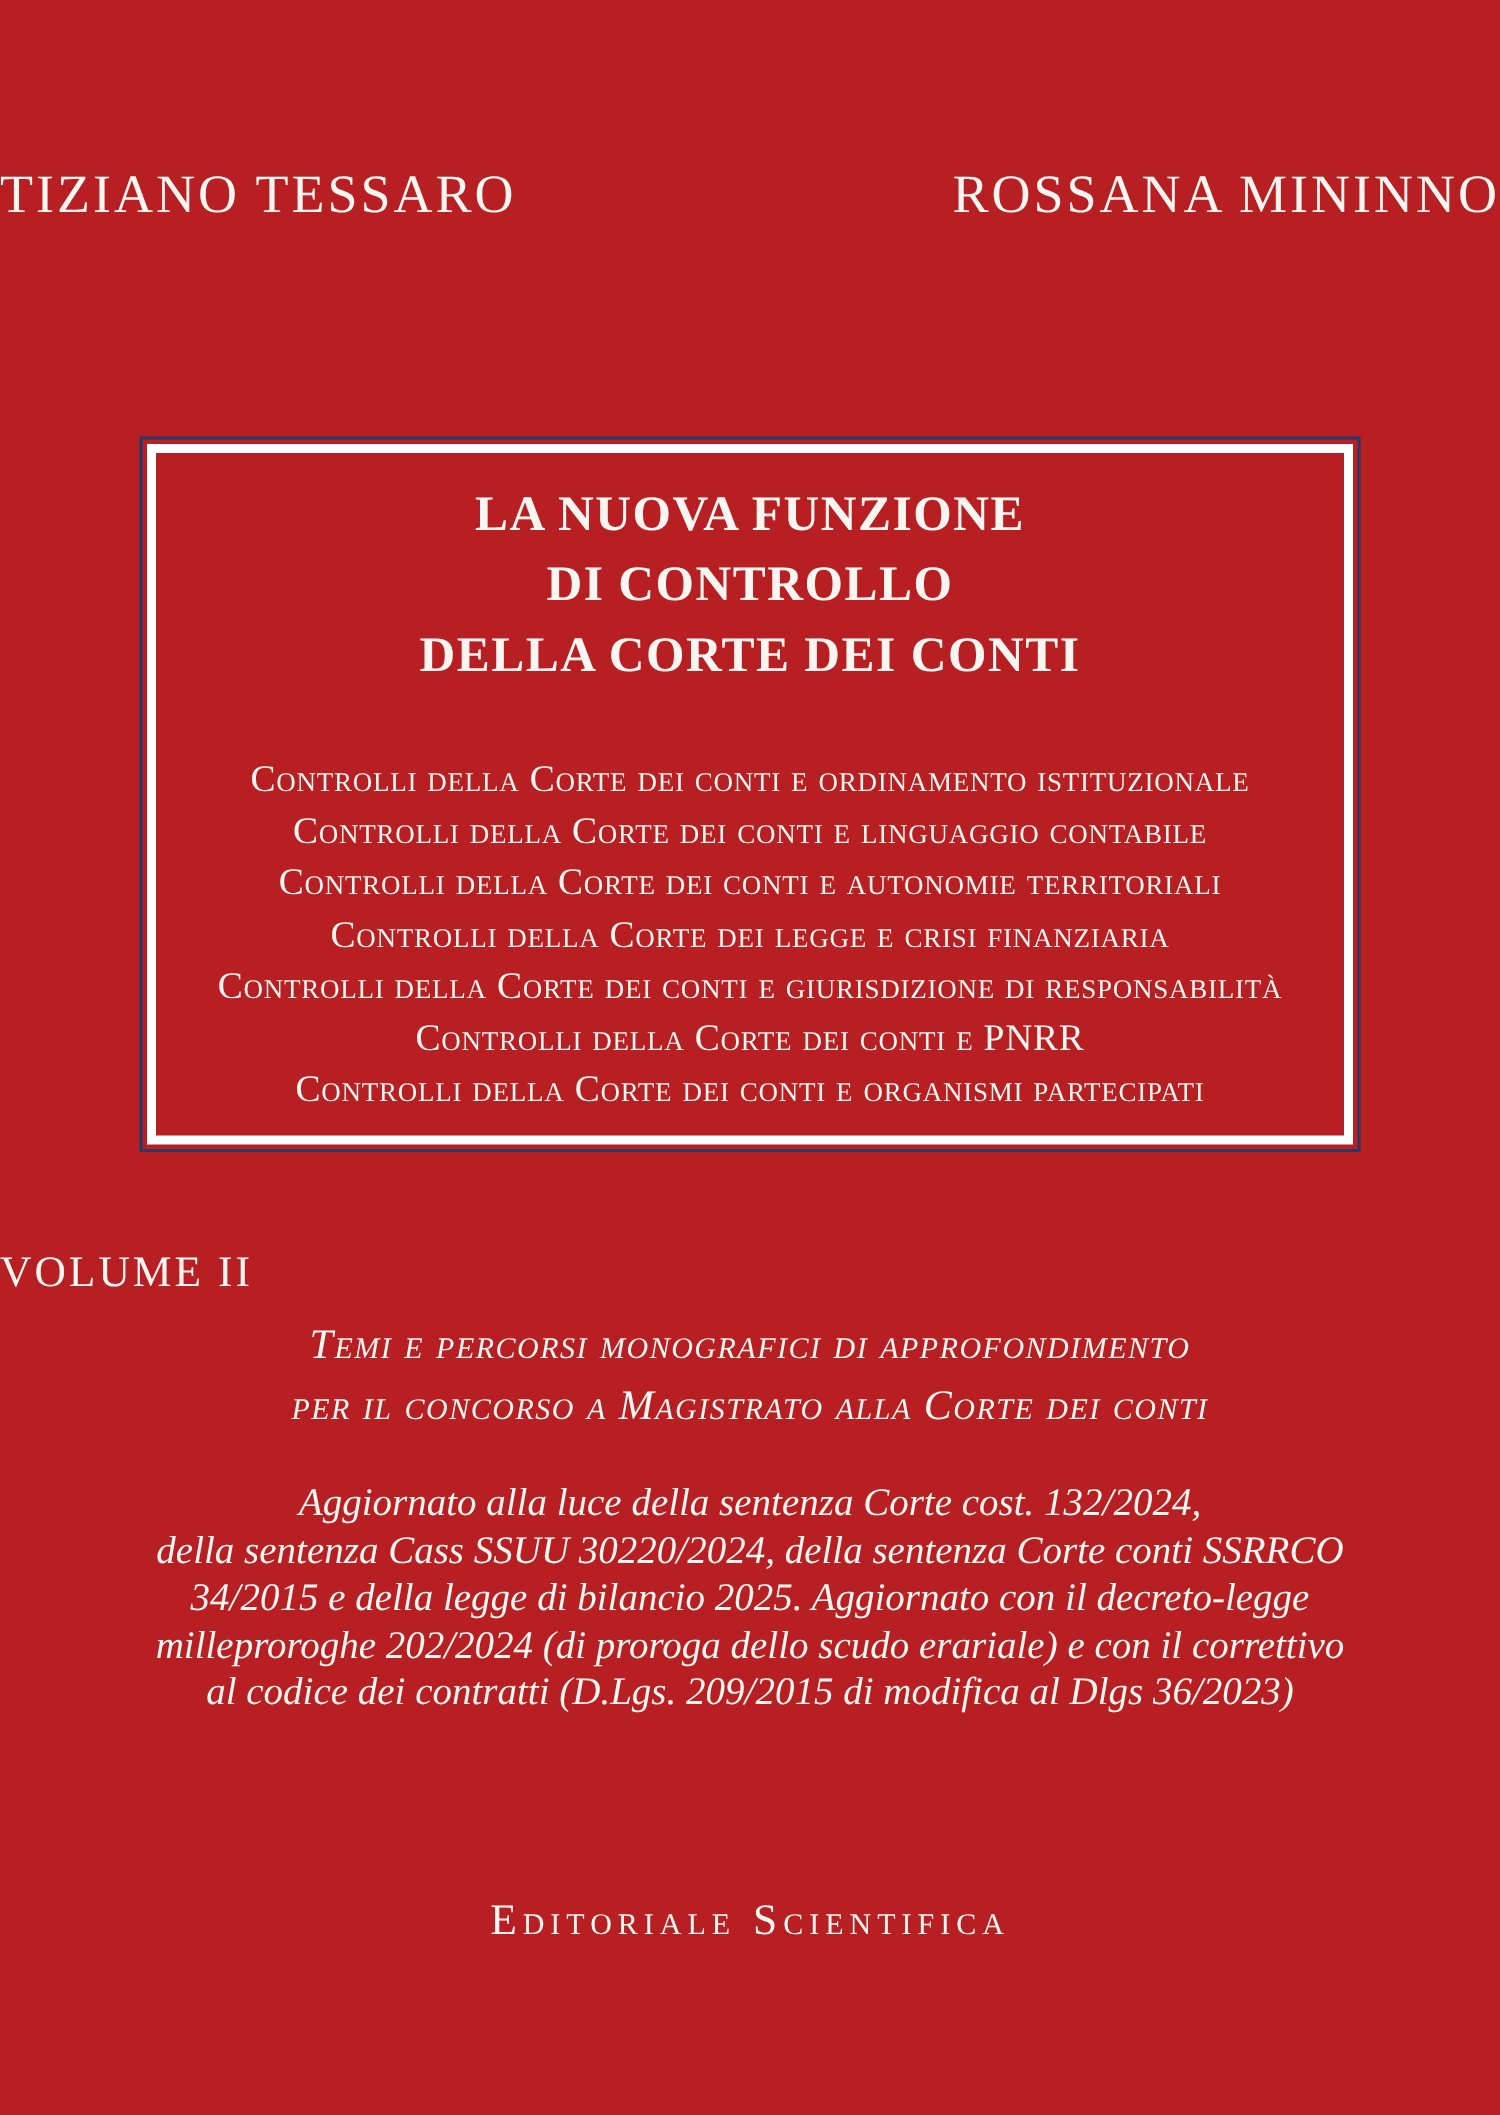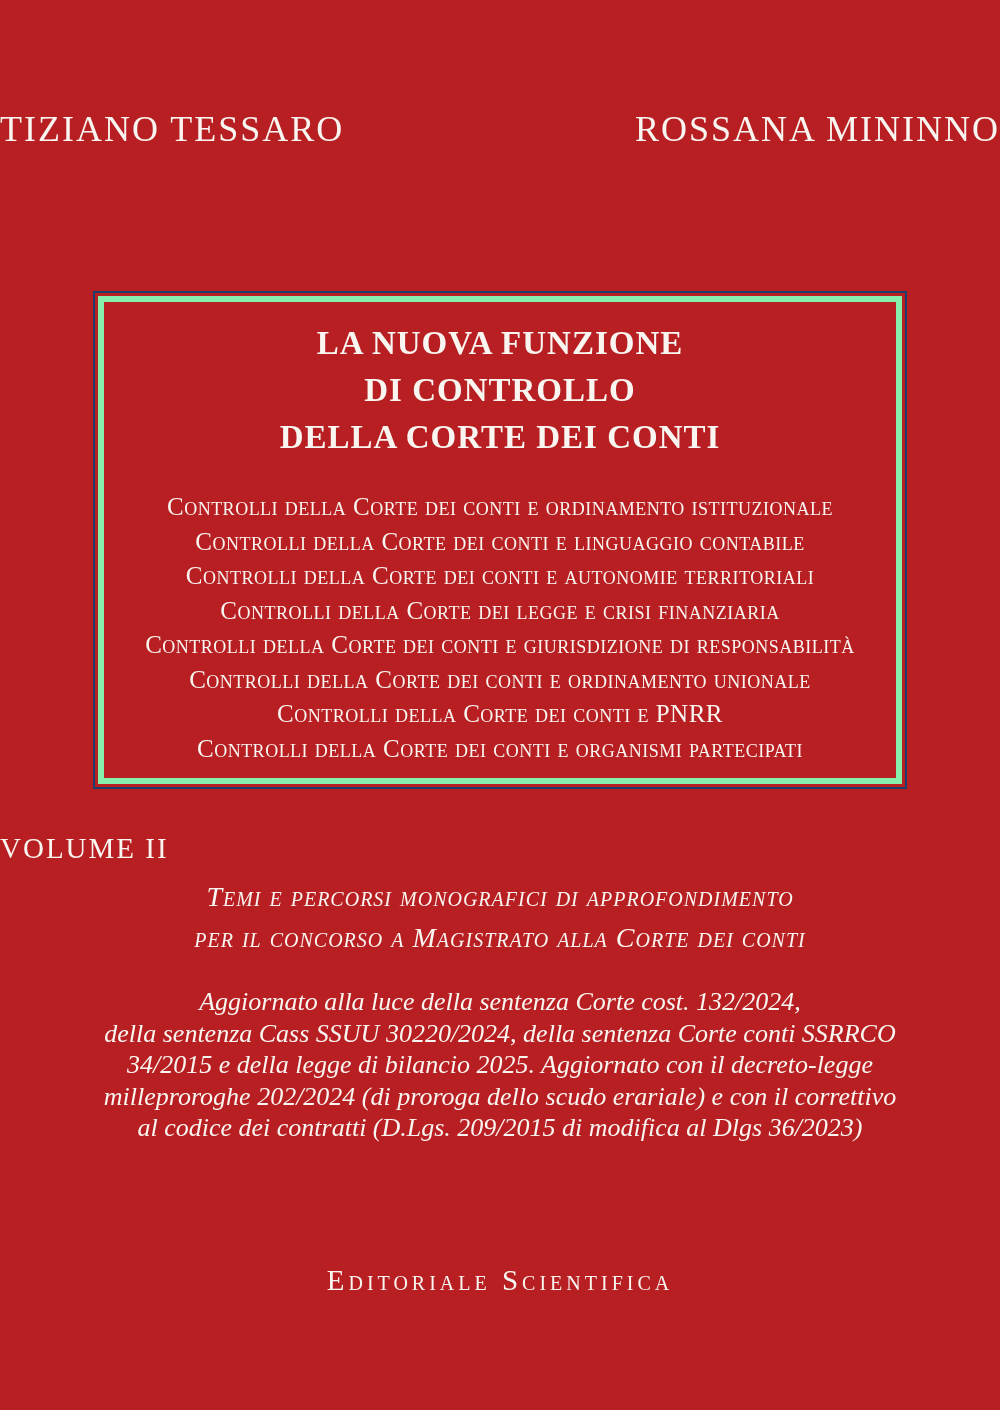--- a/index.html
+++ b/index.html
@@ -25,34 +25,34 @@
     font-size: 36px;
     letter-spacing: 2px;
     white-space: nowrap;
   }
   .title-box {
     position: absolute;
     top: 296px;
     left: 98px;
     width: 804px;
     box-sizing: border-box;
-    border: 6px solid #86efac;
+    border: 6px solid #ffffff;
     outline: 2px solid #1d3d6e;
     outline-offset: 3px;
     padding: 16px 8px 12px 8px;
     text-align: center;
   }
   .main-title { margin-top: 2px; }
   .main-title .line {
     font-size: 33px;
     font-weight: bold;
     line-height: 47px;
     letter-spacing: 1px;
   }
-  .subtitle-list { margin-top: 29px; }
+  .subtitle-list { margin-top: 42px; }
   .subtitle-list .line {
     font-variant: small-caps;
     font-size: 25px;
     line-height: 34.5px;
     letter-spacing: 0.5px;
     white-space: nowrap;
   }
   .volume {
     position: absolute;
     top: 808px;
@@ -115,21 +115,20 @@
       <div class="line">LA NUOVA FUNZIONE</div>
       <div class="line">DI CONTROLLO</div>
       <div class="line">DELLA CORTE DEI CONTI</div>
     </div>
     <div class="subtitle-list">
       <div class="line">Controlli della Corte dei conti e ordinamento istituzionale</div>
       <div class="line">Controlli della Corte dei conti e linguaggio contabile</div>
       <div class="line">Controlli della Corte dei conti e autonomie territoriali</div>
       <div class="line">Controlli della Corte dei legge e crisi finanziaria</div>
       <div class="line">Controlli della Corte dei conti e giurisdizione di responsabilità</div>
-      <div class="line">Controlli della Corte dei conti e ordinamento unionale</div>
       <div class="line">Controlli della Corte dei conti e PNRR</div>
       <div class="line">Controlli della Corte dei conti e organismi partecipati</div>
     </div>
   </div>
 
   <div class="volume">VOLUME II</div>
 
   <div class="series">
     <div class="line">Temi e percorsi monografici di approfondimento</div>
     <div class="line">per il concorso a Magistrato alla Corte dei conti</div>

